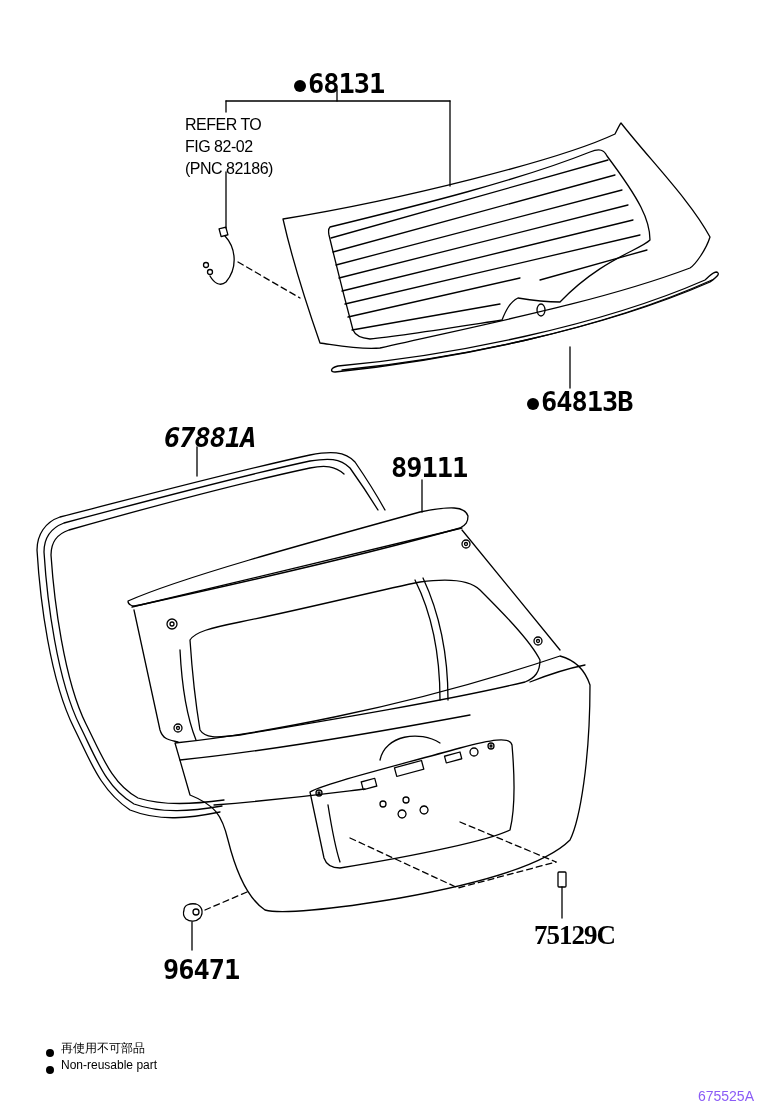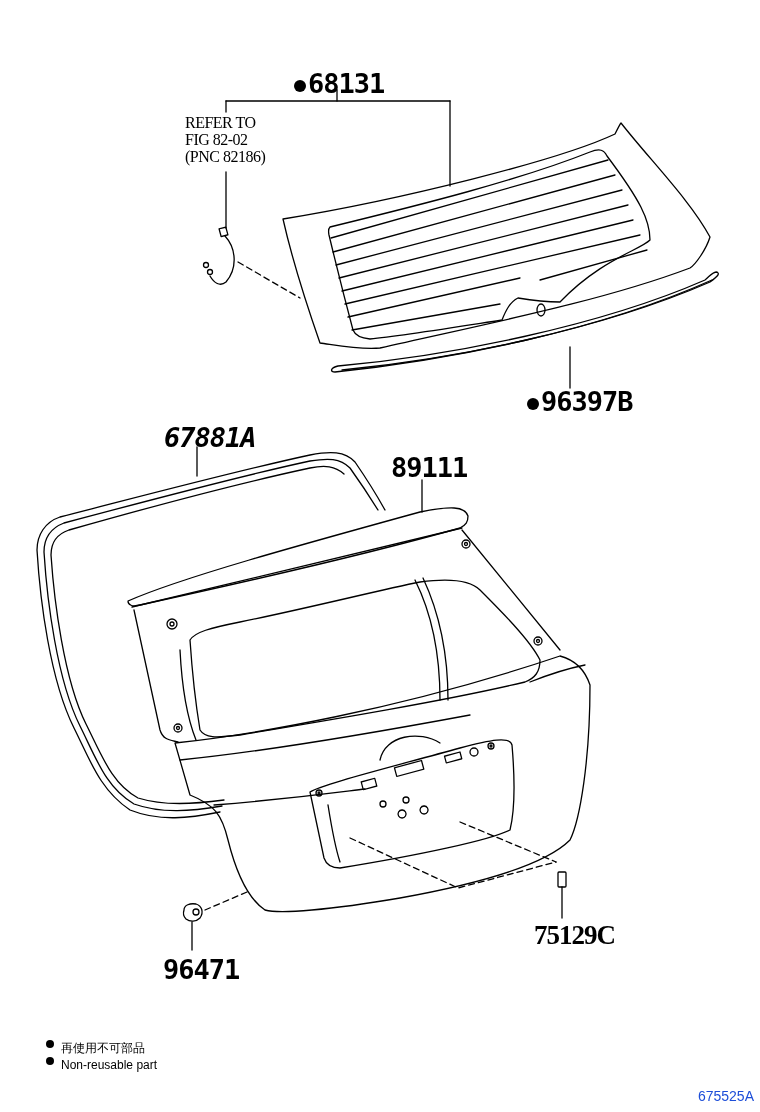--- a/index.html
+++ b/index.html
@@ -1,24 +1,24 @@
 <!DOCTYPE html>
 <html><head>
 <meta charset="utf-8">
 <style>
   html, body { margin:0; padding:0; background:#ffffff; }
   body { width:760px; height:1112px; position:relative; overflow:hidden; font-family:"DejaVu Sans", sans-serif; color:#000; }
   .lbl { position:absolute; font-family:"DejaVu Sans Mono", monospace; font-weight:bold; font-size:27px; letter-spacing:-1px; white-space:nowrap; line-height:1; }
-  .note { position:absolute; font-family:Liberation Serif, serif; font-size:16px; line-height:17px; white-space:pre; letter-spacing:-0.5px; }
+  .note { position:absolute; font-family:Liberation Sans, sans-serif; font-size:16px; line-height:22px; white-space:pre; letter-spacing:-0.5px; }
   .dot { display:inline-block; width:12px; height:12px; border-radius:50%; background:#000; margin-right:2px; vertical-align:1px; }
   svg#drawing { position:absolute; left:0; top:0; }
   .legend { position:absolute; left:46px; top:1040px; font-family:"Liberation Sans", sans-serif; font-size:12px; line-height:17px; }
-  .legend .row { display:flex; align-items:flex-start; }
+  .legend .row { display:flex; align-items:flex-end; }
   .legend .bullet { width:8px; height:8px; border-radius:50%; background:#000; margin-right:7px; }
-  .figno { position:absolute; right:6px; top:1088px; font-family:"Liberation Sans", sans-serif; font-size:14px; color:#1d4ed8; }
+  .figno { position:absolute; right:6px; top:1088px; font-family:"Liberation Sans", sans-serif; font-size:14px; color:#8b5cf6; }
 </style>
 </head>
 <body>
 
 <svg id="drawing" width="760" height="1112" viewBox="0 0 760 1112" fill="none" stroke="#000" stroke-width="1.3" stroke-linejoin="round" stroke-linecap="round">
 
   <g>
     <line x1="337" y1="90" x2="337" y2="101"></line>
     <line x1="226" y1="101" x2="450" y2="101"></line>
     <line x1="226" y1="101" x2="226" y2="112"></line>
@@ -128,21 +128,21 @@
 
 <div class="lbl" style="left:294px; top:70px;">
   <span class="dot"></span><span>68131</span>
 </div>
 
 <div class="note" style="left:185px; top:114px;"><span>REFER TO</span>
 <span>FIG 82-02</span>
 <span>(PNC 82186)</span></div>
 
 <div class="lbl" style="left:527px; top:388px;">
-  <span class="dot"></span><span>96397B</span>
+  <span class="dot"></span><span>64813B</span>
 </div>
 
 <div class="lbl" style="left:164px; top:424px;font-style:italic;">
   <span>67881A</span>
 </div>
 
 <div class="lbl" style="left:391px; top:454px;">
   <span>89111</span>
 </div>
 

